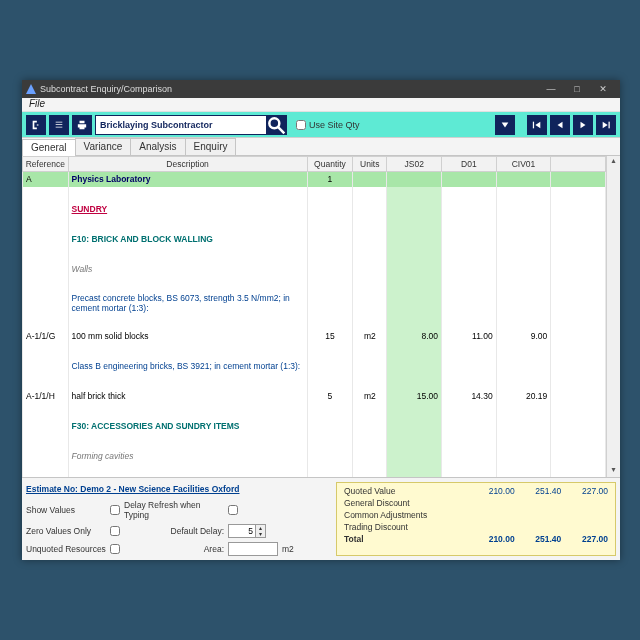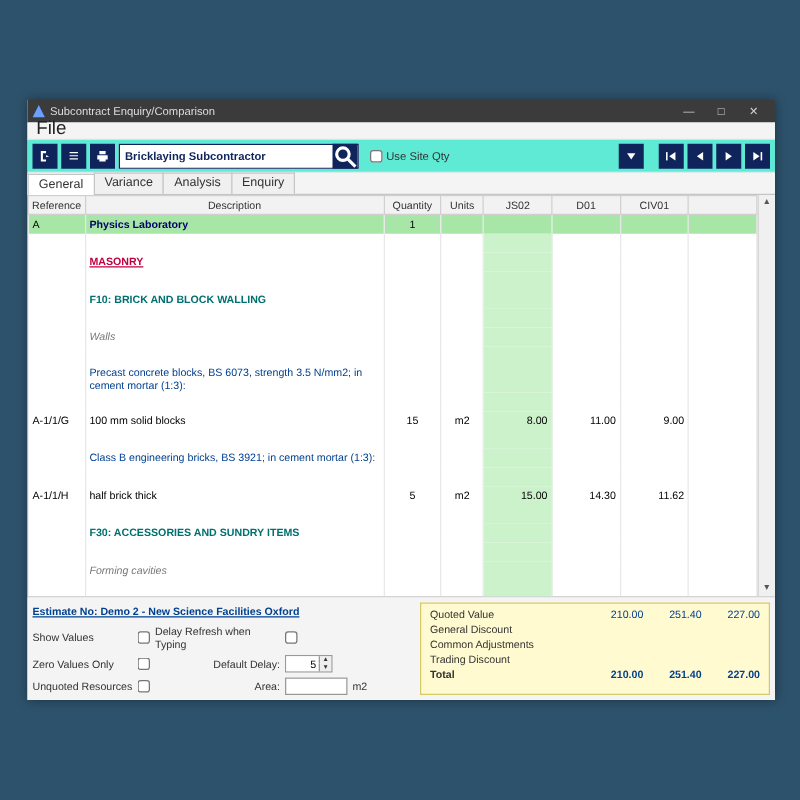--- a/index.html
+++ b/index.html
@@ -2,21 +2,21 @@
 <html><head>
 <meta charset="utf-8">
 <style>
   * { box-sizing: border-box; margin: 0; padding: 0; }
   html, body { width: 640px; height: 640px; background: #2d526b; font-family: Tahoma, Arial, sans-serif; font-size: 9px; overflow: hidden; }
   .window { position: absolute; left: 22px; top: 80px; width: 598px; height: 480px; background: #fff; box-shadow: 0 0 8px rgba(0,0,0,0.4); display: flex; flex-direction: column; }
   .titlebar { height: 18px; background: #3b3b3b; color: #ddd; display: flex; align-items: center; padding: 0 4px; font-size: 9px; }
   .titlebar .ticon { width: 10px; height: 10px; margin-right: 4px; }
   .titlebar .spacer { flex: 1; }
   .titlebar .wbtn { width: 26px; height: 14px; color: #ccc; display: inline-flex; align-items: center; justify-content: center; cursor: pointer; }
-  .menubar { height: 14px; padding: 0 4px; font-size: 15px; color: #222; background: #f4f4f4; border-bottom: 1px solid #e0e0e0; display: flex; align-items: flex-end; }
+  .menubar { height: 14px; padding: 0 4px; font-size: 10px; color: #222; background: #f4f4f4; border-bottom: 1px solid #e0e0e0; display: flex; align-items: flex-start; font-style: italic; }
   .menubar span { padding: 0 3px; cursor: pointer; }
   .toolbar { height: 26px; background: #5eead4; border-bottom: 1px solid #d0d0d0; display: flex; align-items: center; padding: 2px 4px; gap: 3px; }
   .tbtn { width: 20px; height: 20px; background: #10245c; color: #fff; display: inline-flex; align-items: center; justify-content: center; cursor: pointer; }
   .tbtn svg { width: 10px; height: 10px; fill: #fff; }
   .searchbox { display: flex; align-items: center; height: 20px; border: 1px solid #10245c; background: #fff; }
   .searchbox input { border: none; outline: none; height: 18px; width: 170px; padding: 0 4px; font-size: 9px; color: #10245c; font-weight: bold; }
   .searchbox .sbtn { width: 20px; height: 20px; background: #10245c; display: inline-flex; align-items: center; justify-content: center; cursor: pointer; }
   .chk { display: inline-flex; align-items: center; gap: 3px; font-size: 9px; color: #333; margin-left: 6px; }
   .chk input { width: 10px; height: 10px; }
   .toolbar .spacer { flex: 1; }
@@ -178,21 +178,21 @@
               <td class="col-desc"></td>
               <td class="col-qty"></td>
               <td class="col-unit"></td>
               <td class="col-val jscol"></td>
               <td class="col-val"></td>
               <td class="col-val"></td>
               <td class="col-val"></td>
             </tr>
             <tr>
               <td class="col-ref"></td>
-              <td class="col-desc desc-redu">MASONRY</td>
+              <td class="col-desc desc-redu">SUNDRY</td>
               <td class="col-qty"></td>
               <td class="col-unit"></td>
               <td class="col-val jscol"></td>
               <td class="col-val"></td>
               <td class="col-val"></td>
               <td class="col-val"></td>
             </tr>
             <tr>
               <td class="col-ref"></td>
               <td class="col-desc"></td>
@@ -303,21 +303,21 @@
               <td class="col-val"></td>
               <td class="col-val"></td>
             </tr>
             <tr>
               <td class="col-ref">A-1/1/H</td>
               <td class="col-desc">half brick thick</td>
               <td class="col-qty">5</td>
               <td class="col-unit">m2</td>
               <td class="col-val jscol">15.00</td>
               <td class="col-val">14.30</td>
-              <td class="col-val">11.62</td>
+              <td class="col-val">20.19</td>
               <td class="col-val"></td>
             </tr>
             <tr>
               <td class="col-ref"></td>
               <td class="col-desc"></td>
               <td class="col-qty"></td>
               <td class="col-unit"></td>
               <td class="col-val jscol"></td>
               <td class="col-val"></td>
               <td class="col-val"></td>

